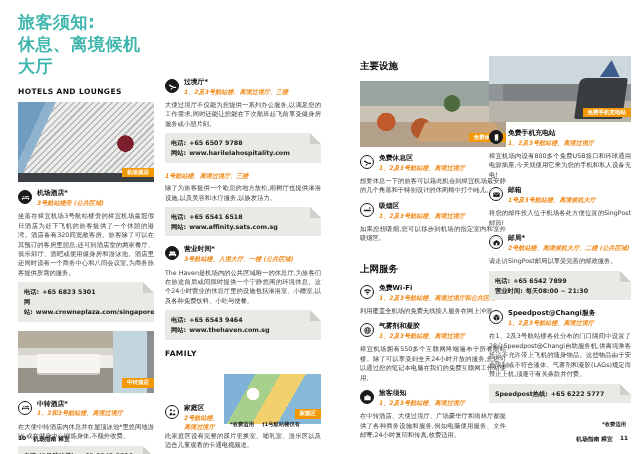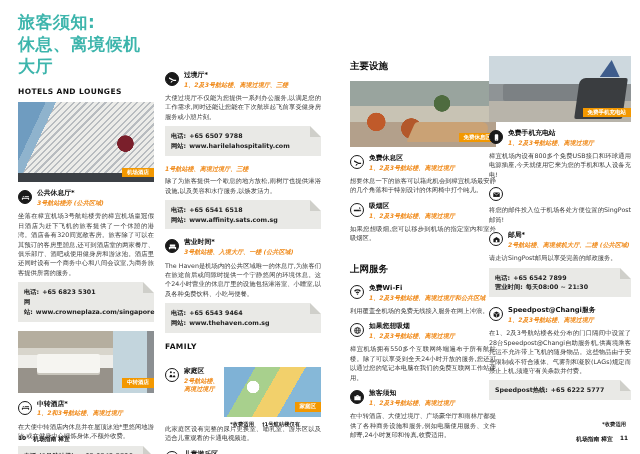--- a/index.html
+++ b/index.html
@@ -6,21 +6,21 @@
   html,body { background:#ffffff; }
   #spread {
     position:relative; width:640px; height:454px; background:#ffffff;
     font-family:"DejaVu Sans","Liberation Sans",sans-serif; color:#333;
     overflow:hidden;
   }
   
   .col { position:absolute; }
   #col1 { left:18px;  top:10px; width:136px; }
   #col2 { left:165px; top:62px; width:156px; }
-  #col3 { left:350px; top:56px; width:146px; }
+  #col3 { left:360px; top:56px; width:146px; }
   #col4 { left:489px; top:56px; width:142px; }
 
   .page-title { font-size:17px; line-height:1.28; font-weight:bold;
     color:#3db5ac; letter-spacing:.5px; margin:2px 0 10px; }
   .eyebrow { font-size:7.5px; font-weight:bold; color:#111;
     letter-spacing:.4px; margin:0 0 6px; }
   .cn-heading { font-size:9.5px; font-weight:bold; color:#111; margin:4px 0 8px; }
 
   .photo { position:relative; width:100%; margin-bottom:7px; overflow:hidden; }
   .photo .tag { position:absolute; right:0; bottom:5px; background:#f39800;
@@ -42,21 +42,21 @@
   .pbox .row { display:block; }
   .pbox .lbl { margin-right:3px; }
 
   .icn { width:14px; height:14px; border-radius:50%; border:1.2px solid #1a1a1a;
     display:flex; align-items:center; justify-content:center; flex:none;
     background:#fff; margin-top:1px; }
   .icn.filled { background:#1a1a1a; }
   .icn svg { display:block; }
 
   
-  .family-row { display:flex; gap:4px; align-items:flex-start; margin-top:16px; }
+  .family-row { display:flex; gap:4px; align-items:flex-end; margin-top:16px; }
   .family-row .sec-head { flex:1; margin:0; }
   .family-photo { width:97px; height:50px; flex:none; }
 
   
   .footnote { position:absolute; font-size:5.3px; font-weight:bold; color:#222; }
   #footnotes-left { left:230px; top:421px; width:95px; display:flex; gap:8px; }
   #footnote-right { right:14px; top:421px; }
   .footer { position:absolute; top:435px; font-size:5.8px; font-weight:bold;
     color:#111; display:flex; gap:7px; }
   #footer-left { left:18px; }
@@ -118,21 +118,21 @@
       <span class="tag">机场酒店</span>
     </div>
 
     <div class="sec-head">
       <span class="icn filled">
         <svg width="9" height="9" viewBox="0 0 10 10">
             <path fill="#fff" d="M1 5.2h8v2.3H8v-1H2v1H1zM1.8 4.2a1 1 0 1 1 2 0zM4.3 3.5h4.2c.3 0 .5.6.5 1H4.3z"></path>
           </svg>
       </span>
       <span class="sec-titles">
-        <span class="sec-title" style="display:block">公共休息厅*</span>
+        <span class="sec-title" style="display:block">机场酒店*</span>
         <span class="sec-loc" style="display:block">3号航站楼旁 (公共区域)</span>
       </span>
     </div>
     <div class="body">坐落在樟宜机场3号航站楼旁的樟宜机场皇冠假日酒店为赶下飞机的旅客提供了一个休憩的港湾。酒店备有320间宽敞客房。旅客除了可以在其预订的客房里憩息,还可到酒店堂的两家餐厅、俱乐部厅、酒吧或使用健身房和游泳池。酒店里还同时设有一个商务中心和八间会议室,为商务旅客提供所需的服务。</div>
     <div class="pbox">
       <span class="row">
         <span class="lbl">电话:</span><span>+65 6823 5301</span>
       </span>
       <span class="row">
         <span class="lbl">网站:</span><span>www.crowneplaza.com/singapore</span>
@@ -157,21 +157,21 @@
     </div>
     <div class="body">在大使中转酒店内休息并在屋顶泳池*里悠闲地游泳,或在健身中心锻炼身体,不额外收费。</div>
     <div class="pbox">
       <span class="row"><span class="lbl">电话 (1号航站楼):</span><span>+65 6542 5538</span></span>
 
     </div>
   </div>
 
   <div id="col2" class="col">
 
-    <div class="sec-head" style="margin-top:9px">
+    <div class="sec-head" style="margin-top:16px">
       <span class="icn filled">
         <svg width="9" height="9" viewBox="0 0 10 10">
             <path fill="#fff" d="M1.2 2.6l5.2 2.8H9v1.2H6L1.2 4.1zM2.6 8.2l1.2-1.6h1.4L4.2 8.2z"></path>
           </svg>
       </span>
       <span class="sec-titles">
         <span class="sec-title" style="display:block">过境厅*</span>
         <span class="sec-loc" style="display:block">1、2及3号航站楼、离境过境厅、三楼</span>
       </span>
     </div>
@@ -303,21 +303,21 @@
       <span class="icn">
         <svg width="9" height="9" viewBox="0 0 10 10">
             <g fill="none" stroke="#1a1a1a" stroke-width=".7">
               <circle cx="5" cy="5" r="3.4"></circle>
               <ellipse cx="5" cy="5" rx="1.5" ry="3.4"></ellipse>
               <path d="M1.6 5h6.8M2.1 3.2h5.8M2.1 6.8h5.8"></path>
             </g>
           </svg>
       </span>
       <span class="sec-titles">
-        <span class="sec-title" style="display:block">如果您想吸烟</span>
+        <span class="sec-title" style="display:block">气雾剂和凝胶</span>
         <span class="sec-loc" style="display:block">1、2及3号航站楼、离境过境厅</span>
       </span>
     </div>
     <div class="body">樟宜机场拥有550多个互联网终端遍布于所有航站楼。除了可以享受到全天24小时开放的服务,您还可以通过您的笔记本电脑在我们的免费互联网工作站使用。</div>
 
     <div class="sec-head">
       <span class="icn filled">
         <svg width="9" height="9" viewBox="0 0 10 10">
             <path fill="#fff" d="M1.5 3.6h7V8h-7zM3.6 3.6c0-.9.5-1.4 1.4-1.4s1.4.5 1.4 1.4H5.6c0-.4-.2-.6-.6-.6s-.6.2-.6.6z"></path>
           </svg>
@@ -354,20 +354,24 @@
     </div>
     <div class="body">樟宜机场内设有800多个免费USB接口和环球通用电源插座,今天就使用它来为您的手机和私人设备充电!</div>
 
     <div class="sec-head">
       <span class="icn">
         <svg width="9" height="9" viewBox="0 0 10 10">
             <path fill="#1a1a1a" d="M1.4 2.8h7.2v4.9H1.4z"></path>
             <path d="M1.4 2.8L5 5.4l3.6-2.6" fill="none" stroke="#fff" stroke-width=".7"></path>
           </svg>
       </span>
+      <span class="sec-titles">
+        <span class="sec-title" style="display:block">邮箱</span>
+        <span class="sec-loc" style="display:block">1号及3号航站楼、离境候机大厅</span>
+      </span>
     </div>
     <div class="body">将您的邮件投入位于机场各处方便位置的SingPost邮筒!</div>
 
     <div class="sec-head">
       <span class="icn">
         <svg width="9" height="9" viewBox="0 0 10 10">
             <path fill="#1a1a1a" d="M1.6 4.4L5 2.1l3.4 2.3V8H1.6z"></path>
             <rect x="4.2" y="5.5" width="1.6" height="2.5" fill="#fff"></rect>
           </svg>
       </span>

